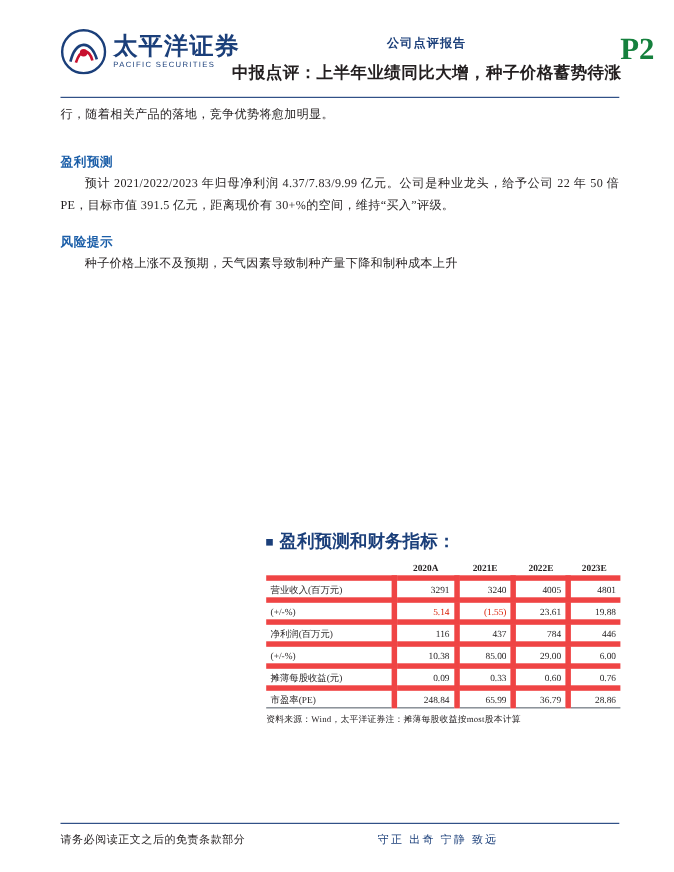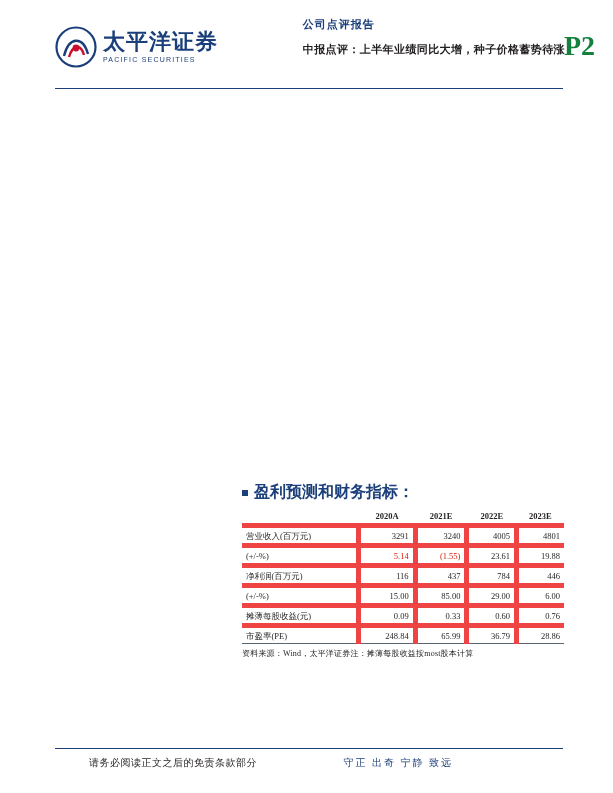--- a/index.html
+++ b/index.html
@@ -55,33 +55,33 @@
   .logo-en {
     font-family: "Liberation Sans", sans-serif;
     font-size: 7px;
     color: #1b3f7a;
     letter-spacing: 1.2px;
     margin-top: 3px;
   }
   .hdr-right {
     position: absolute;
     right: 48px;
-    top: 17px;
-    text-align: left;
+    top: 32px;
+    text-align: center;
     font-family: Liberation Serif, serif;
   }
   .hdr-cat {
     font-size: 11px;
     color: #1b3f7a;
     font-weight: bold;
     letter-spacing: 1px;
   }
   .hdr-title {
     margin-top: 10px;
-    font-size: 11px;
+    font-size: 15px;
     color: #231f20;
     font-weight: bold;
     letter-spacing: 0.4px;
   }
   .page-badge {
     position: absolute;
     right: 18px;
     top: 30px;
     font-family: "Liberation Serif", serif;
     font-size: 28px;
@@ -202,21 +202,20 @@
     height: 1px;
     background: #1b3f7a;
   }
   .footer-left {
     position: absolute;
     left: 55px;
     top: 756px;
     font-size: 10px;
     color: #231f20;
     letter-spacing: 0.5px;
-    margin-left: 34px;
   }
   .footer-right {
     position: absolute;
     right: 48px;
     top: 756px;
     font-size: 10px;
     color: #1b3f7a;
     letter-spacing: 2px;
     font-family: "Liberation Serif", serif;
   }
@@ -244,20 +243,31 @@
 
     <div class="hdr-right">
       <div class="hdr-cat">公司点评报告</div>
       <div class="hdr-title">中报点评：上半年业绩同比大增，种子价格蓄势待涨</div>
     </div>
 
     <div class="page-badge">P2</div>
     <div class="hdr-rule"></div>
   </div>
 
+  <div class="content">
+    <div class="para">行，随着相关产品的落地，竞争优势将愈加明显。</div>
+
+    <div class="gap-1"></div>
+
+    <div class="sec-head">盈利预测</div>
+    <div class="para indent">预计 2021/2022/2023 年归母净利润 4.37/7.83/9.99 亿元。公司是种业龙头，给予公司 22 年 50 倍 PE，目标市值 391.5 亿元，距离现价有 30+%的空间，维持“买入”评级。</div>
+
+    <div class="sec-head">风险提示</div>
+    <div class="para indent">种子价格上涨不及预期，天气因素导致制种产量下降和制种成本上升</div>
+  </div>
 
   <div class="table-sec">
     <div class="tbl-title">
       <span class="tbl-sq"></span>
       <span>盈利预测和财务指标：</span>
     </div>
 
     <table class="fin">
       <thead>
         <tr>
@@ -285,21 +295,21 @@
         </tr>
         <tr>
           <td class="lbl">净利润(百万元)</td>
           <td class="num">116</td>
           <td class="num">437</td>
           <td class="num">784</td>
           <td class="num last">446</td>
         </tr>
         <tr>
           <td class="lbl">(+/-%)</td>
-          <td class="num">15.00</td>
+          <td class="num">10.38</td>
           <td class="num">85.00</td>
           <td class="num">29.00</td>
           <td class="num last">6.00</td>
         </tr>
         <tr>
           <td class="lbl">摊薄每股收益(元)</td>
           <td class="num">0.09</td>
           <td class="num">0.33</td>
           <td class="num">0.60</td>
           <td class="num last">0.76</td>

